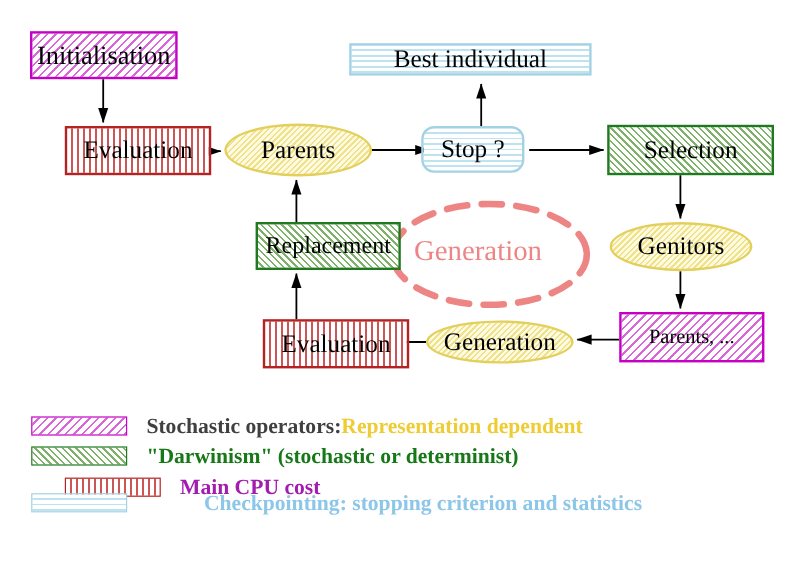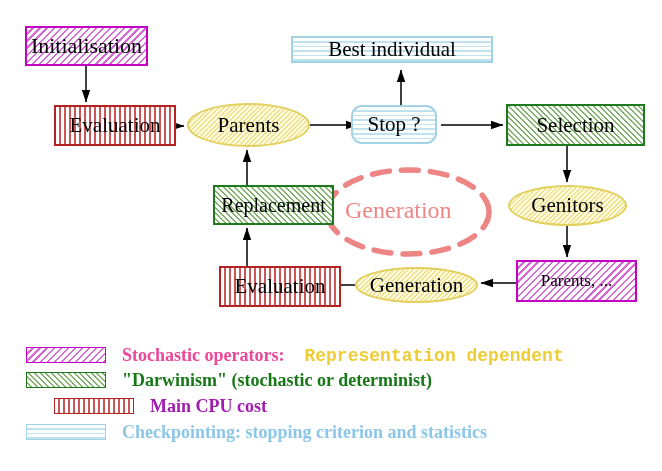--- a/index.html
+++ b/index.html
@@ -69,22 +69,22 @@
     box-sizing: border-box;
     flex: 0 0 80px;
   }
   .swatch.hatch-magenta, .swatch.hatch-green, .swatch.stripe-red, .swatch.lines-cyan { border-width: 1.5px; }
   .legend-text {
     margin-left: 16px;
     font-size: 18px;
     font-weight: bold;
     white-space: nowrap;
   }
-  .legend-text .part2 { margin-left: 20px; font-family: Liberation Mono, monospace; }
-  .t-magenta { color: #ec4899; }
+  .legend-text .part2 { margin-left: 0; }
+  .t-magenta { color: #404040; }
   .t-gold    { color: #eecc33; }
   .t-green   { color: #177817; }
   .t-red     { color: #a21caf; }
   .t-cyan    { color: #8cc6e8; }
 
   .small-text { font-size: 17px; white-space: normal; }
 </style>
 </head>
 <body>
 
@@ -148,18 +148,18 @@
   <div class="legend-row" style="left:26px; top:371px;">
     <div class="swatch hatch-green"></div>
     <div class="legend-text t-green">"Darwinism" (stochastic or determinist)</div>
   </div>
 
   <div class="legend-row" style="left:26px; top:397px;">
     <div class="swatch stripe-red"></div>
     <div class="legend-text t-red">Main CPU cost</div>
   </div>
 
-  <div class="legend-row" style="left:26px; top:423px;">
+  <div class="legend-row" style="left:26px; top:410px;gap:48px;">
     <div class="swatch lines-cyan"></div>
     <div class="legend-text t-cyan">Checkpointing: stopping criterion and statistics</div>
   </div>
 
 </div>
 
 </body></html>

